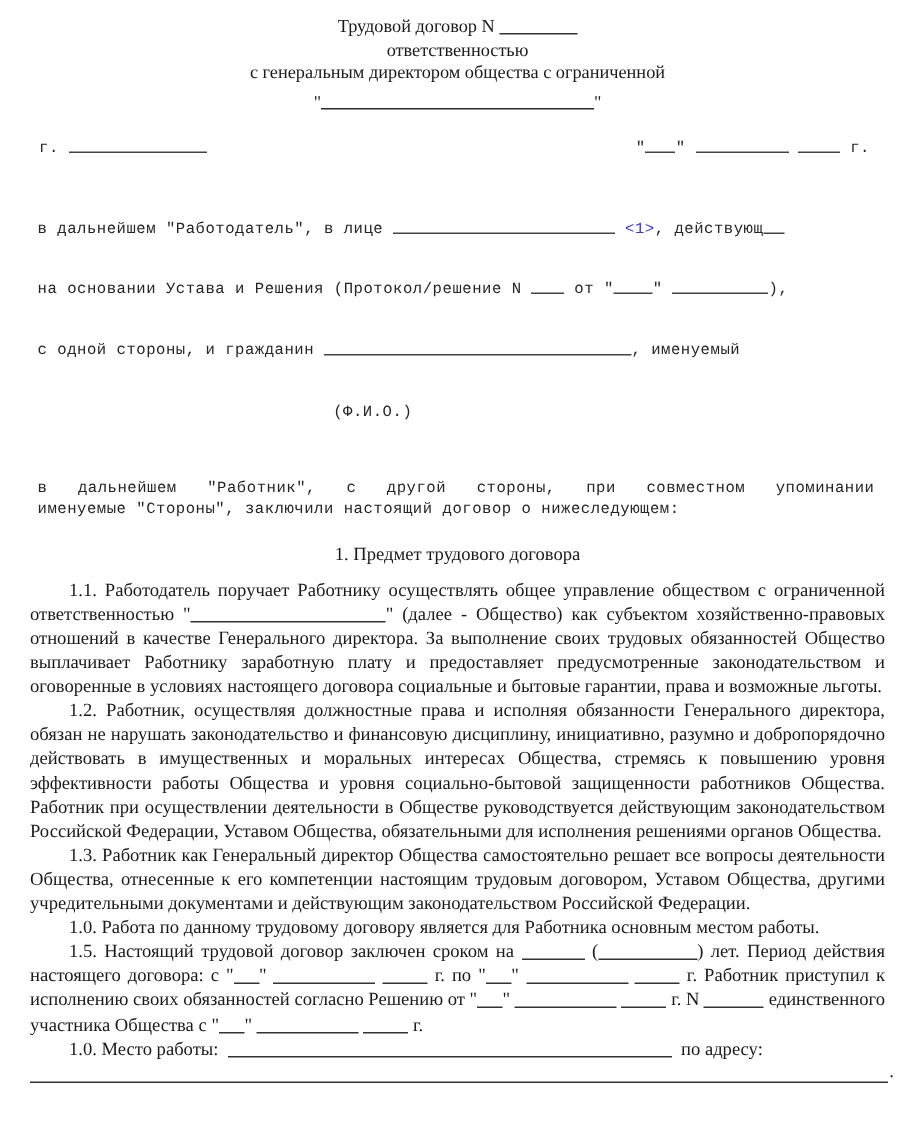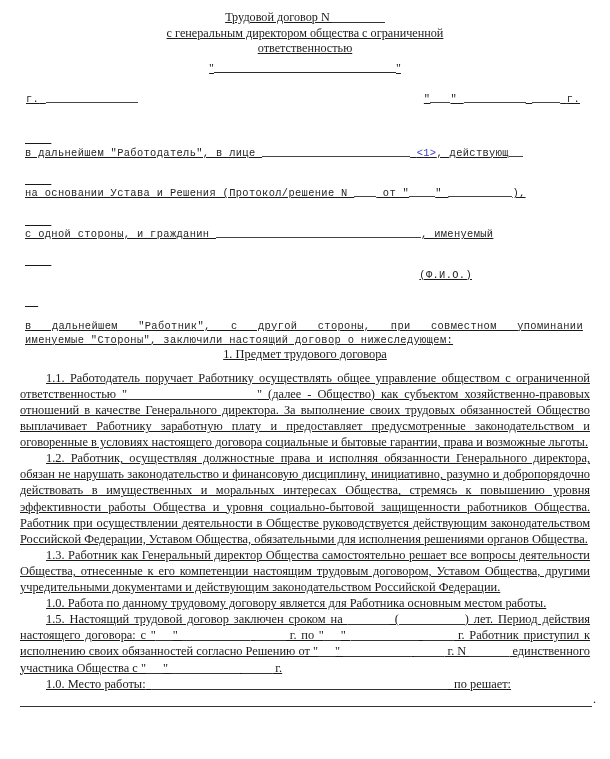--- a/index.html
+++ b/index.html
@@ -15,21 +15,20 @@
     color: #1a1a1a;
     -webkit-font-smoothing: antialiased;
   }
 
   .page {
     position: relative;
     width: 610px;
     height: 560px;
     box-sizing: border-box;
     padding: 10px 18px 0 18px;
-    text-decoration: underline;
   }
 
   
   .title-block {
     text-align: center;
     font-size: 12.2px;
     line-height: 15.5px;
   }
   .title-line { white-space: pre; }
   .title-line .fill {
@@ -108,41 +107,42 @@
   }
   .u1 { display:inline-block; width:116px; border-bottom:1px solid #444; vertical-align:-1px; }
   .u2 { display:inline-block; width:14px;  border-bottom:1px solid #444; vertical-align:-1px; }
   .u3 { display:inline-block; width:148px; border-bottom:1px solid #444; vertical-align:-1px; }
   .u4 { display:inline-block; width:22px;  border-bottom:1px solid #444; vertical-align:-1px; }
   .u5 { display:inline-block; width:26px;  border-bottom:1px solid #444; vertical-align:-1px; }
   .u6 { display:inline-block; width:64px;  border-bottom:1px solid #444; vertical-align:-1px; }
   .u7 { display:inline-block; width:205px; border-bottom:1px solid #444; vertical-align:-1px; }
 
   .fio-label {
-    text-align: right;
+    text-align: center;
     margin-top: 0px;
     padding-right: 120px;
   }
   .preamble-tail {
     margin-top: 9px;
     padding-left: 7px;
     line-height: 14px;
   }
   .preamble-tail .just {
     text-align: justify;
     text-align-last: justify;
     white-space: normal;
     width: 558px;
   }
   .preamble-tail .last { text-align-last: left; }
 
   
   .section-heading {
     text-align: center;
     font-size: 12.4px;
+    margin-top: 15px;
     margin-bottom: 2px;
   }
 
   
   .body-text {
     font-size: 12.4px;
     line-height: 16.1px;
     text-align: justify;
     margin: 0;
     padding: 0 2px 0 2px;
@@ -185,22 +185,22 @@
 
   .sp-6 { height: 6px; }
 </style>
 </head>
 <body>
 
 <div class="page">
 
   <div class="title-block">
     <div class="title-line"><span>Трудовой договор N </span><span class="fill"></span></div>
+    <div class="title-line">ответственностью</div>
     <div class="title-line">с генеральным директором общества с ограниченной</div>
-    <div class="title-line">ответственностью</div>
   </div>
 
   <div class="name-quote-row">
     <span class="q">"</span><span class="name-blank"></span><span class="q">"</span>
   </div>
 
   <div class="city-date-row mono">
     <div class="city-left"><span>г.</span> <span class="u"></span></div>
     <div class="city-spacer"></div>
     <div class="city-right"><span>"</span><span class="u-s"></span><span>"</span> <span class="u-m"></span> <span class="u-y"></span> <span>г.</span></div>
@@ -226,20 +226,20 @@
     <p><span>1.1. Работодатель поручает Работнику осуществлять общее управление обществом с ограниченной ответственностью "</span><span class="ul-inline w-name"></span><span>" (далее - Общество) как субъектом хозяйственно-правовых отношений в качестве Генерального директора. За выполнение своих трудовых обязанностей Общество выплачивает Работнику заработную плату и предоставляет предусмотренные законодательством и оговоренные в условиях настоящего договора социальные и бытовые гарантии, права и возможные льготы.</span></p>
 
     <p>1.2. Работник, осуществляя должностные права и исполняя обязанности Генерального директора, обязан не нарушать законодательство и финансовую дисциплину, инициативно, разумно и добропорядочно действовать в имущественных и моральных интересах Общества, стремясь к повышению уровня эффективности работы Общества и уровня социально-бытовой защищенности работников Общества. Работник при осуществлении деятельности в Обществе руководствуется действующим законодательством Российской Федерации, Уставом Общества, обязательными для исполнения решениями органов Общества.</p>
 
     <p>1.3. Работник как Генеральный директор Общества самостоятельно решает все вопросы деятельности Общества, отнесенные к его компетенции настоящим трудовым договором, Уставом Общества, другими учредительными документами и действующим законодательством Российской Федерации.</p>
 
     <p>1.0. Работа по данному трудовому договору является для Работника основным местом работы.</p>
 
     <p><span>1.5. Настоящий трудовой договор заключен сроком на </span><span class="ul-inline w-years"></span><span> (</span><span class="ul-inline w-paren"></span><span>) лет. Период действия настоящего договора: с "</span><span class="ul-inline w-day"></span><span>" </span><span class="ul-inline w-month"></span> <span class="ul-inline w-year"></span><span> г. по "</span><span class="ul-inline w-day"></span><span>" </span><span class="ul-inline w-month"></span> <span class="ul-inline w-year"></span><span> г. Работник приступил к исполнению своих обязанностей согласно Решению от "</span><span class="ul-inline w-day"></span><span>" </span><span class="ul-inline w-month"></span> <span class="ul-inline w-year"></span><span> г. N </span><span class="ul-inline w-num"></span><span> единственного участника Общества с "</span><span class="ul-inline w-day"></span><span>" </span><span class="ul-inline w-month"></span> <span class="ul-inline w-year"></span><span> г.</span></p>
 
-    <p class="noind"><span style="display:inline-block;width:26px"></span><span>1.0.   Место   работы:</span> &nbsp;<span class="ul-inline w-place"></span> &nbsp;<span>по   решает:</span></p>
+    <p class="noind"><span style="display:inline-block;width:26px"></span><span>1.0.   Место   работы:</span> &nbsp;<span class="ul-inline w-place"></span> &nbsp;<span>по   адресу:</span></p>
     <div class="addr-wrap">
       <span class="addr-line"></span>
       <span class="addr-dot">.</span>
     </div>
   </div>
 
 </div>
 
 </body></html>

